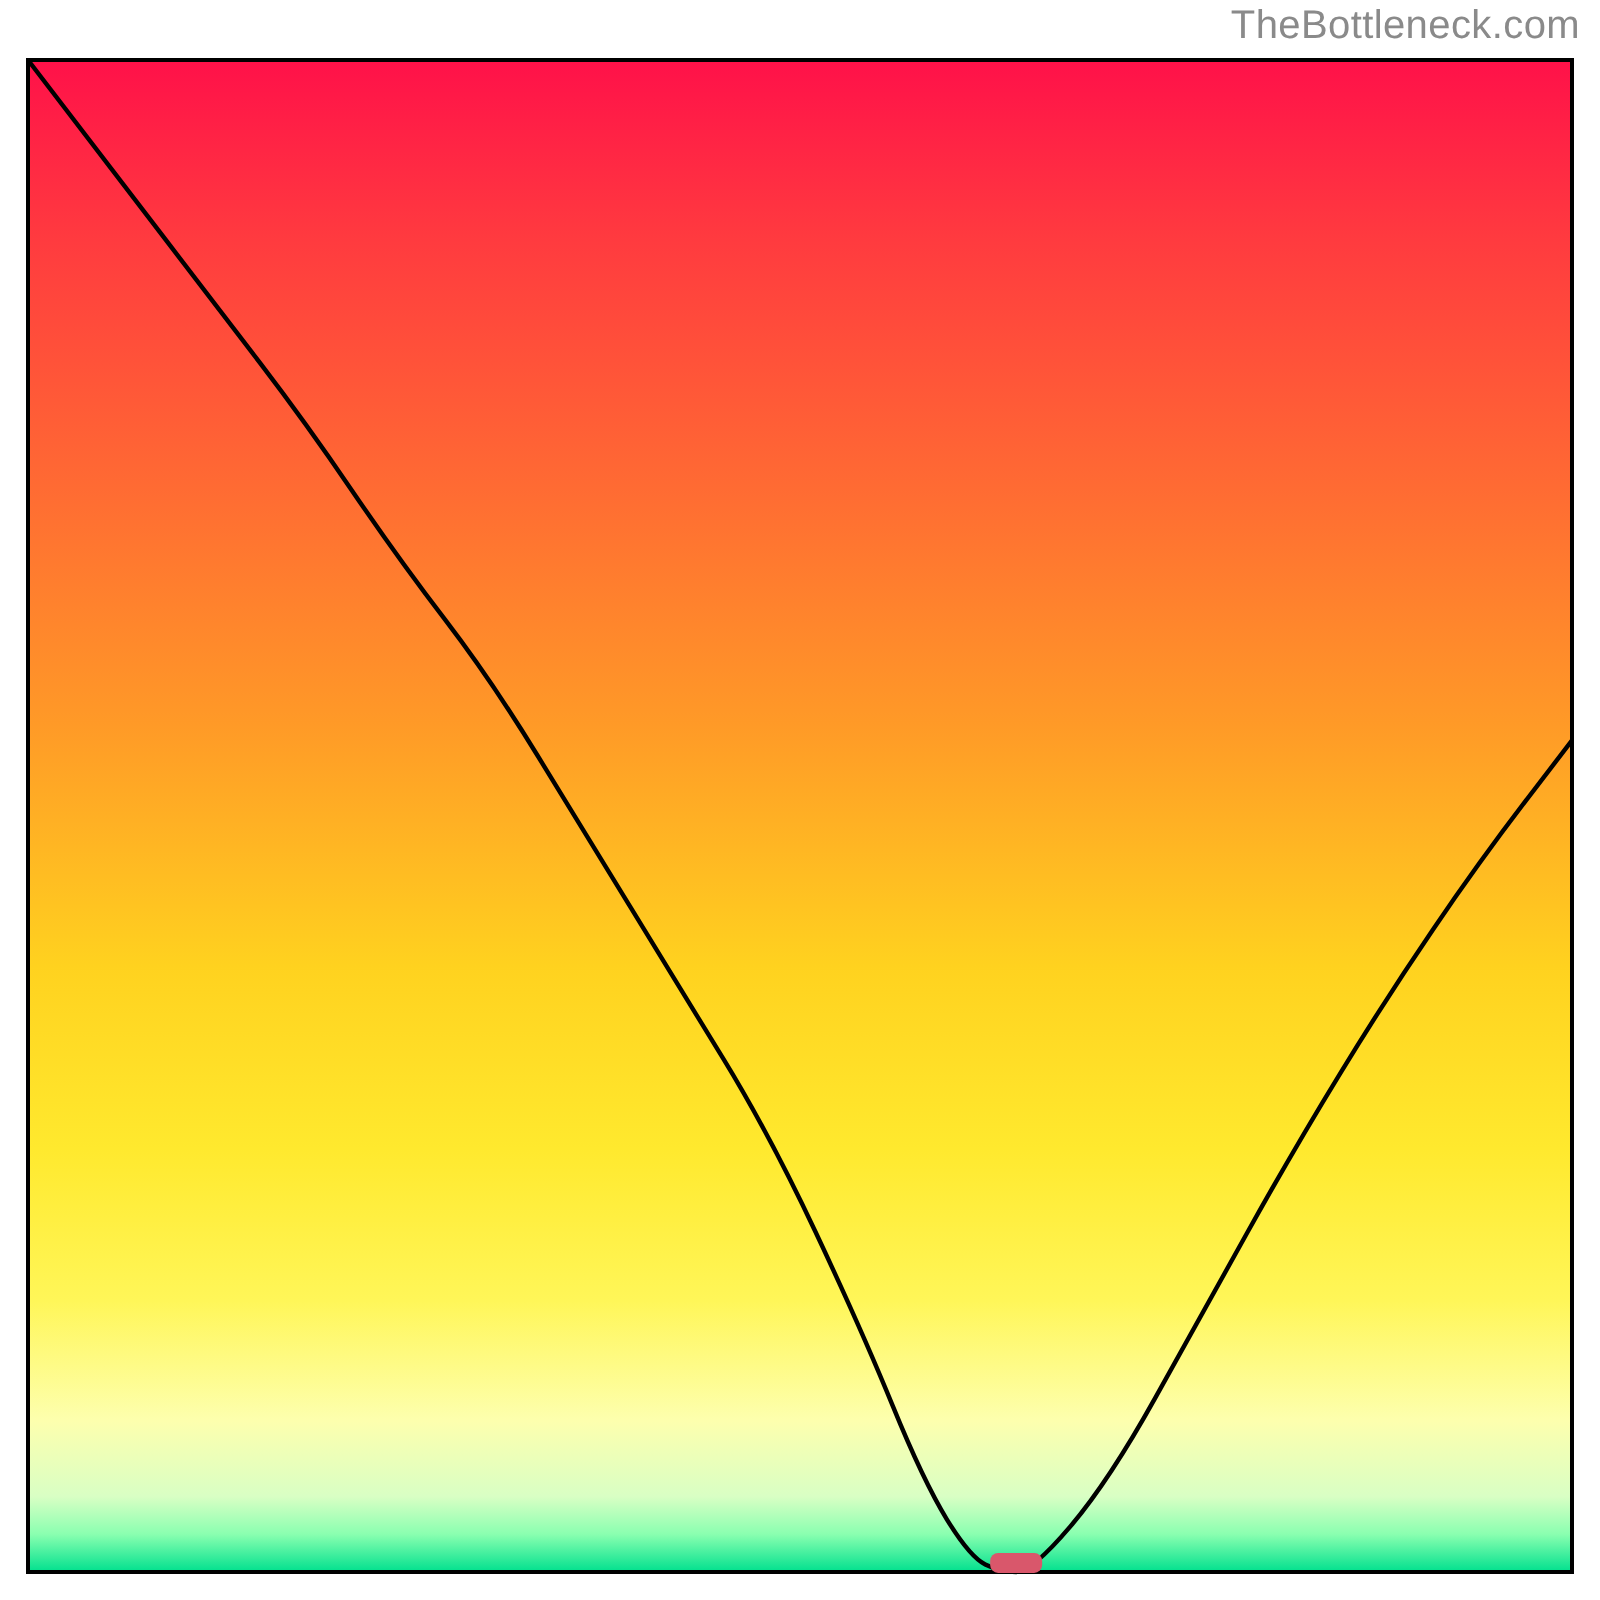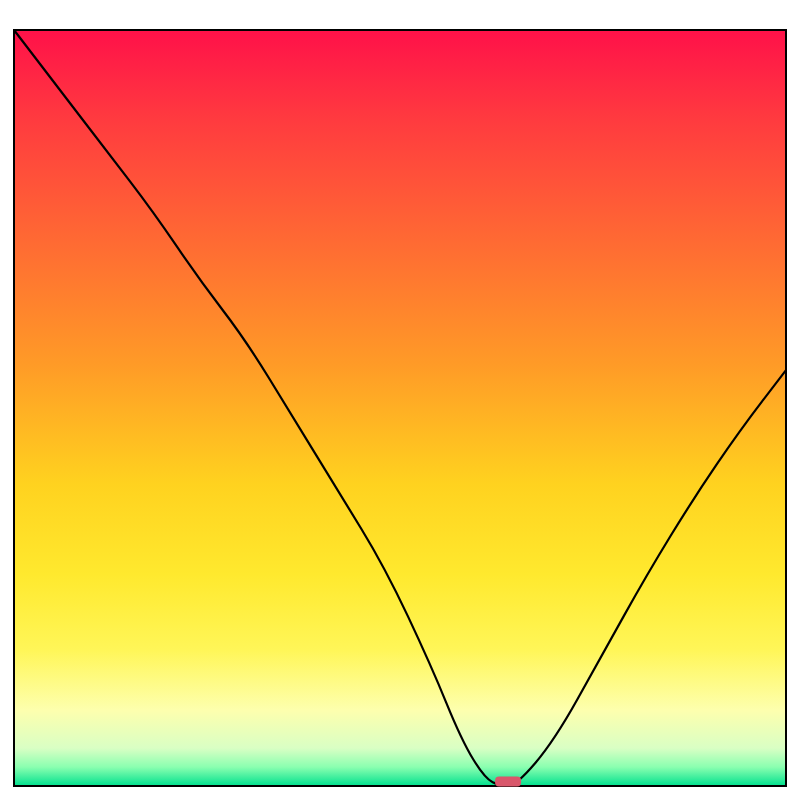--- a/index.html
+++ b/index.html
@@ -28,20 +28,21 @@
   svg {
     position: absolute;
     top: 0;
     left: 0;
   }
 </style>
 </head>
 <body>
 <div class="container">
 
+  <div class="watermark">TheBottleneck.com</div>
 
   <svg id="chart-svg" width="800" height="800" viewBox="0 0 800 800">
     <defs>
       <linearGradient id="bg-grad" x1="0" y1="0" x2="0" y2="1">
           <stop offset="0%" stop-color="#ff1149"></stop>
           <stop offset="12%" stop-color="#ff3b3f"></stop>
           <stop offset="28.000000000000004%" stop-color="#ff6a33"></stop>
           <stop offset="44%" stop-color="#ff9a27"></stop>
           <stop offset="60%" stop-color="#ffd21f"></stop>
           <stop offset="72%" stop-color="#ffe92e"></stop>

